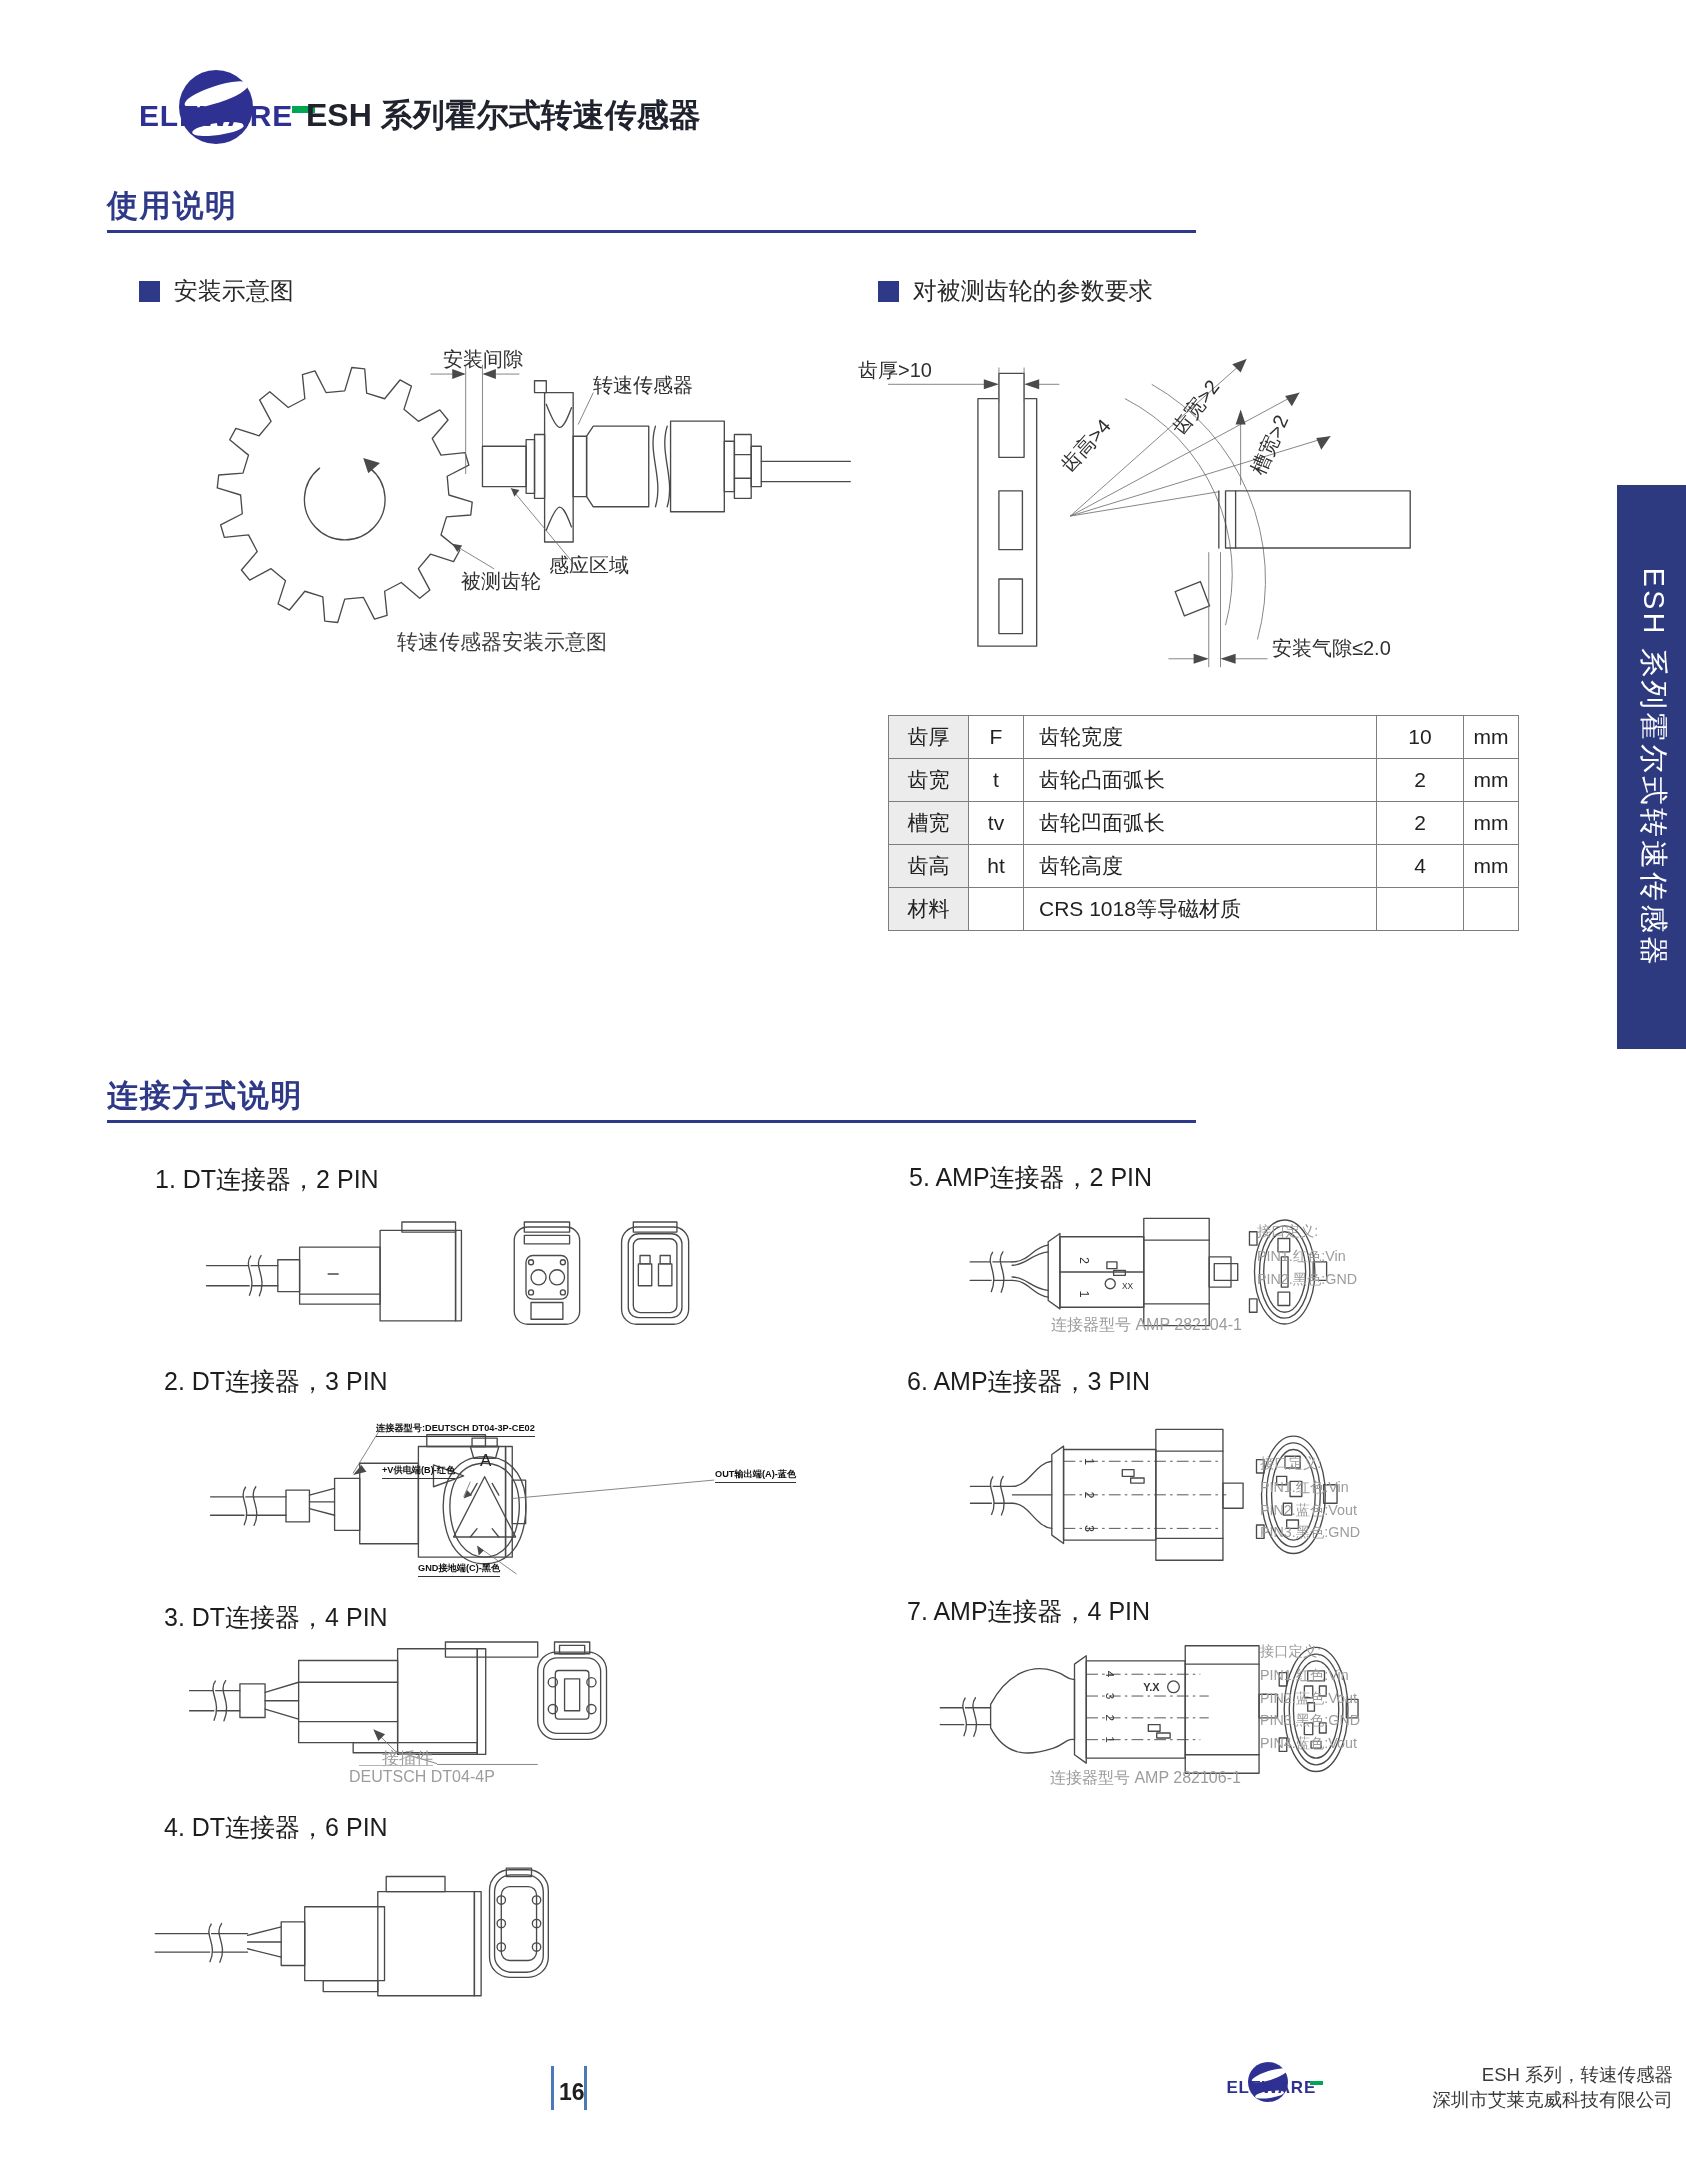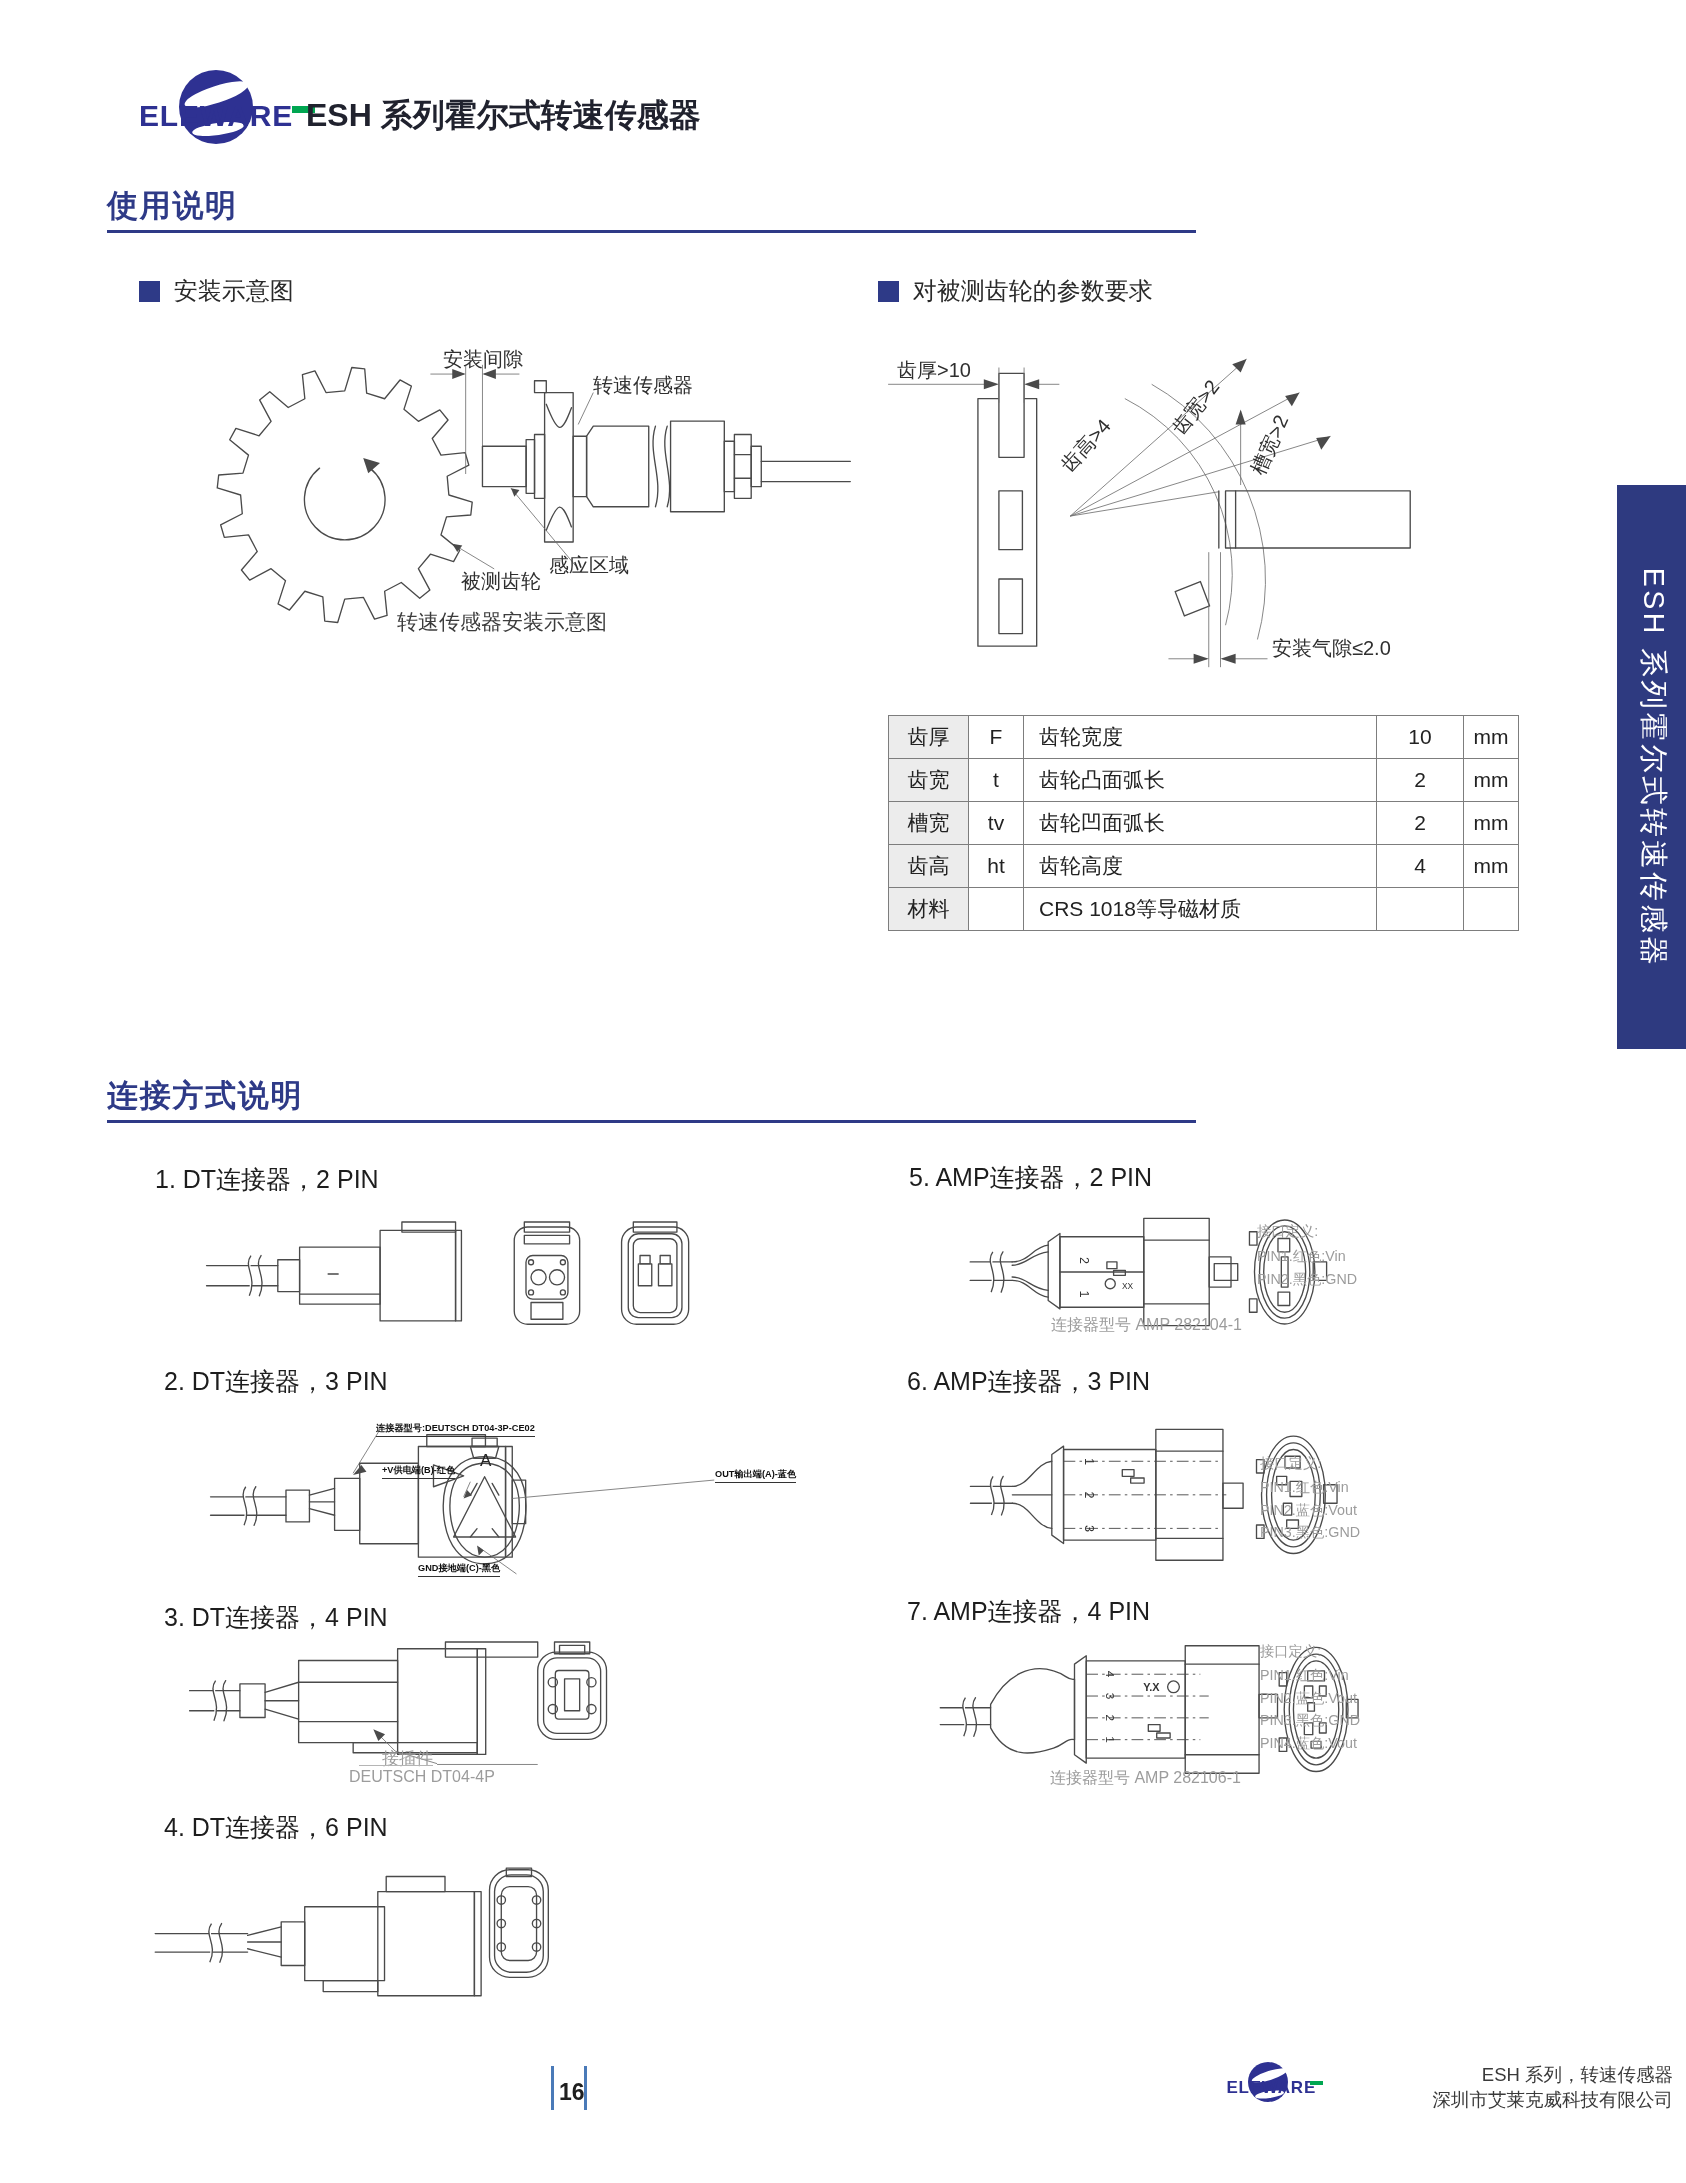--- a/index.html
+++ b/index.html
@@ -102,21 +102,21 @@
     <line class="thin" x1="566" y1="78" x2="548" y2="116"></line>
     <line class="thin" x1="398" y1="258" x2="448" y2="288"></line>
     <polygon class="ah" points="398,258 410,260 404,268"></polygon>
     <line class="thin" x1="468" y1="192" x2="548" y2="288"></line>
     <polygon class="ah" points="468,192 478,194 472,202"></polygon>
   </svg>
   <div class="abs dim-label" style="left:443px;top:346px;">安装间隙</div>
   <div class="abs dim-label" style="left:593px;top:372px;">转速传感器</div>
   <div class="abs dim-label" style="left:461px;top:568px;">被测齿轮</div>
   <div class="abs dim-label" style="left:549px;top:552px;">感应区域</div>
-  <div class="abs cap" style="left:397px;top:608px;">转速传感器安装示意图</div>
+  <div class="abs cap" style="left:397px;top:628px;">转速传感器安装示意图</div>
 
   <svg class="draw" style="left:873px;top:327px;" width="554" height="353" viewBox="0 0 660 420">
 
     <rect class="fw" x="125" y="85" width="70" height="295"></rect>
     <rect class="fw" x="150" y="55" width="30" height="100"></rect>
     <rect class="ln" x="150" y="195" width="28" height="70"></rect>
     <rect class="ln" x="150" y="300" width="28" height="65"></rect>
 
     <line class="thin" x1="18" y1="68" x2="140" y2="68"></line>
     <polygon class="ah" points="150,68 132,62 132,74"></polygon>
@@ -142,21 +142,21 @@
     <line class="thin" x1="438" y1="100" x2="438" y2="188"></line>
     <polygon class="ah" points="438,98 432,116 444,116"></polygon>
 
     <line class="thin" x1="400" y1="268" x2="400" y2="405"></line>
     <line class="thin" x1="414" y1="268" x2="414" y2="405"></line>
     <line class="thin" x1="352" y1="395" x2="398" y2="395"></line>
     <polygon class="ah" points="400,395 382,389 382,401"></polygon>
     <line class="thin" x1="416" y1="395" x2="470" y2="395"></line>
     <polygon class="ah" points="414,395 432,389 432,401"></polygon>
   </svg>
-  <div class="abs dim-label" style="left:897px;top:357px;">齿厚&gt;10</div>
+  <div class="abs dim-label" style="left:858px;top:357px;">齿厚&gt;10</div>
   <div class="abs rot-label" style="left:1055px;top:460px;transform:rotate(-48deg);">齿高&gt;4</div>
   <div class="abs rot-label" style="left:1166px;top:424px;transform:rotate(-52deg);">齿宽&gt;2</div>
   <div class="abs rot-label" style="left:1245px;top:468px;transform:rotate(-66deg);">槽宽&gt;2</div>
   <div class="abs dim-label" style="left:1272px;top:635px;">安装气隙≤2.0</div>
 
   <table class="spec abs" style="left:888px;top:715px;">
     <colgroup>
         <col style="width:80px">
         <col style="width:55px">
         <col style="width:353px">

